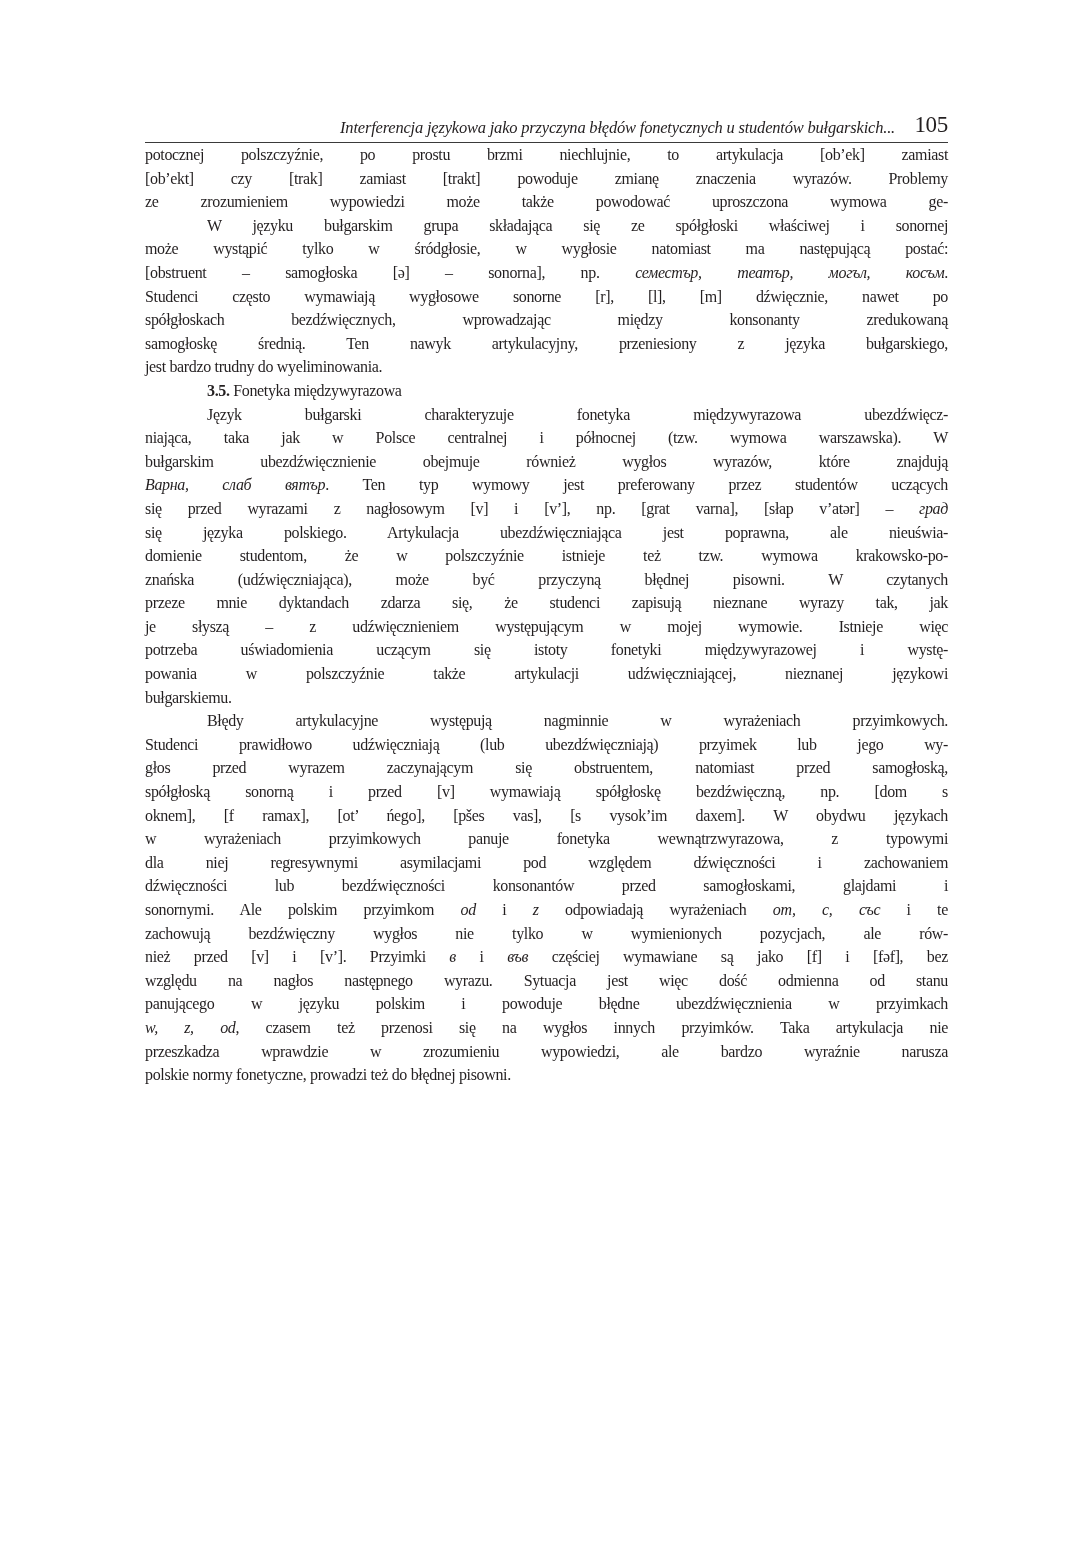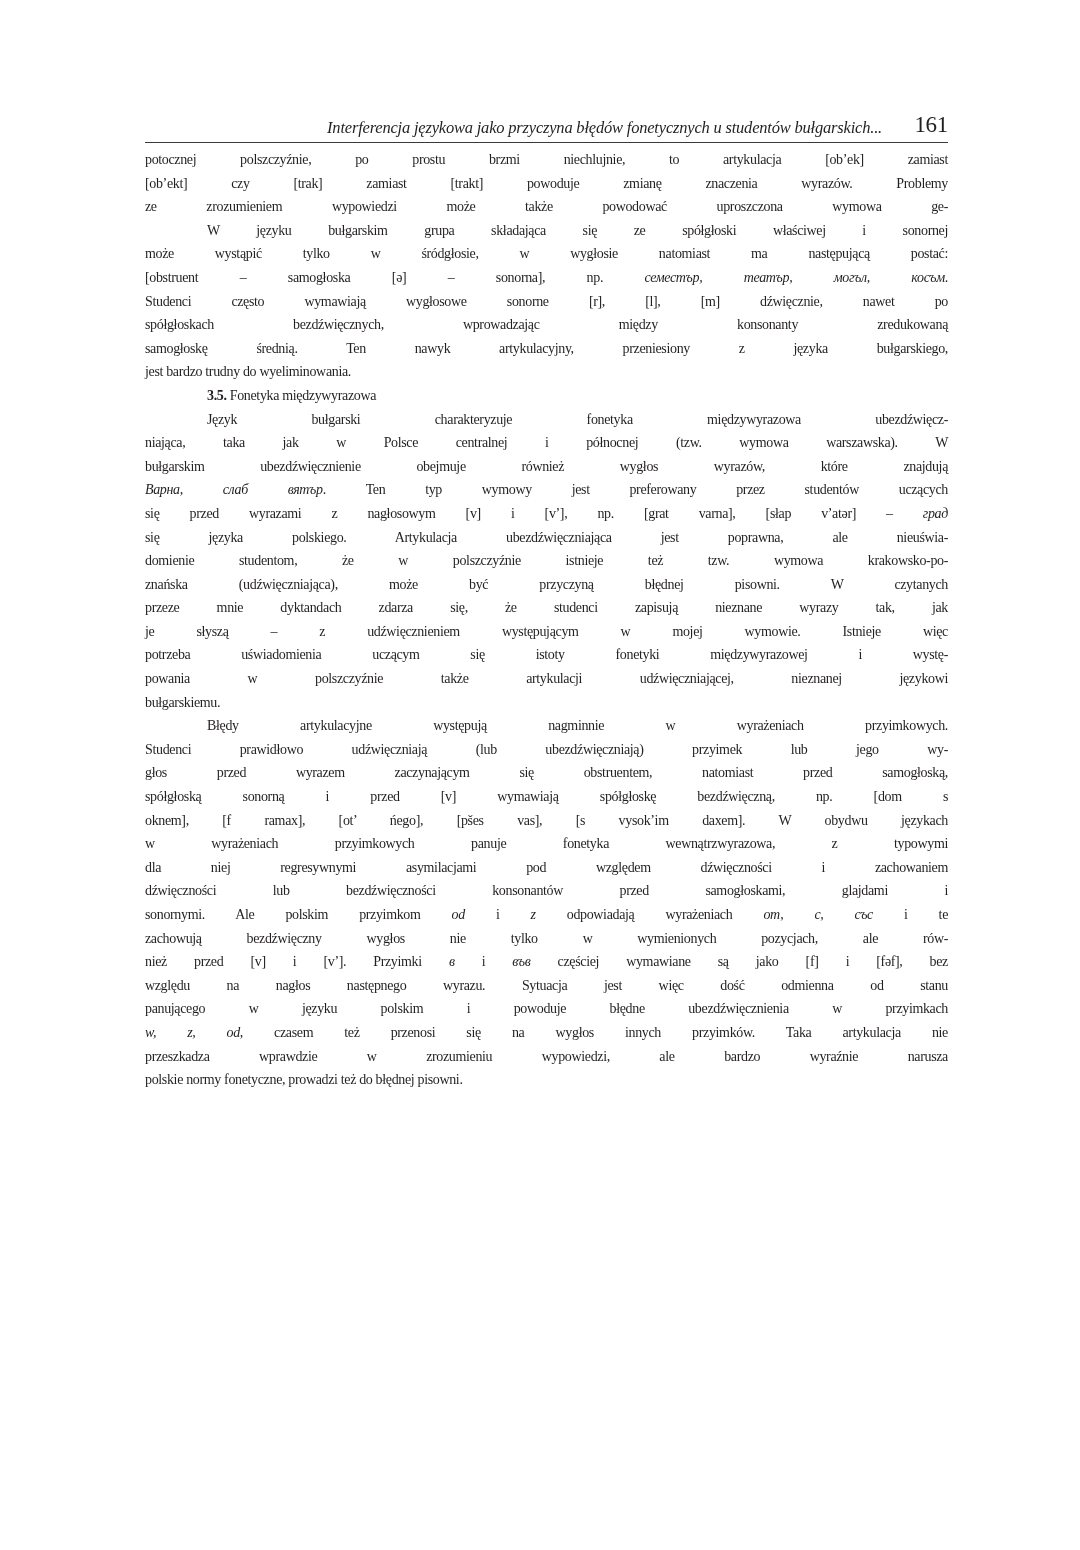--- a/index.html
+++ b/index.html
@@ -21,37 +21,36 @@
       top: 112px;
       width: 803px;
     }
     .running-header {
       position: relative;
       height: 30px;
       border-bottom: 1px solid #3a3a3a;
     }
     .running-title {
       position: absolute;
-      right: 66px;
+      right: 53px;
       top: 6px;
       font-style: italic;
       font-size: 16.5px;
       letter-spacing: -0.2px;
       white-space: nowrap;
     }
     .page-number {
       position: absolute;
       right: 0;
       top: 0;
       font-size: 23px;
       letter-spacing: -0.3px;
     }
     .body {
-      margin-top: 5px;
-      font-size: 14px;
+      font-size: 16px;
       line-height: 23.6px;
     }
     .line {
       display: block;
       text-align: justify;
       text-align-last: justify;
       white-space: nowrap;
       height: 23.6px;
       overflow: visible;
       letter-spacing: -0.35px;
@@ -74,21 +73,21 @@
     }
     .it { font-style: italic; }
     .b { font-weight: bold; }
   </style>
 </head>
 <body>
 
 <div class="page">
   <div class="running-header">
     <span class="running-title">Interferencja językowa jako przyczyna błędów fonetycznych u studentów bułgarskich...</span>
-    <span class="page-number">161</span>
+    <span class="page-number">105</span>
   </div>
   <div class="body" id="body-text">
       <div class="line"><span class="wrap"><span class="">potocznej polszczyźnie, po prostu brzmi niechlujnie, to artykulacja [ob’ek] zamiast</span></span></div>
       <div class="line"><span class="wrap"><span class="">[ob’ekt] czy [trak] zamiast [trakt] powoduje zmianę znaczenia wyrazów. Problemy</span></span></div>
       <div class="line"><span class="wrap"><span class="">ze zrozumieniem wypowiedzi może także powodować uproszczona wymowa ge-</span></span></div>
       <div class="line indent"><span class="wrap"><span class="">W języku bułgarskim grupa składająca się ze spółgłoski właściwej i sonornej</span></span></div>
       <div class="line"><span class="wrap"><span class="">może wystąpić tylko w śródgłosie, w wygłosie natomiast ma następującą postać:</span></span></div>
       <div class="line"><span class="wrap"><span class="">[obstruent – samogłoska [ə] – sonorna], np. </span><span class="it">семестър, театър, могъл, косъм</span><span class="">.</span></span></div>
       <div class="line"><span class="wrap"><span class="">Studenci często wymawiają wygłosowe sonorne [r], [l], [m] dźwięcznie, nawet po</span></span></div>
       <div class="line"><span class="wrap"><span class="">spółgłoskach bezdźwięcznych, wprowadzając między konsonanty zredukowaną</span></span></div>

